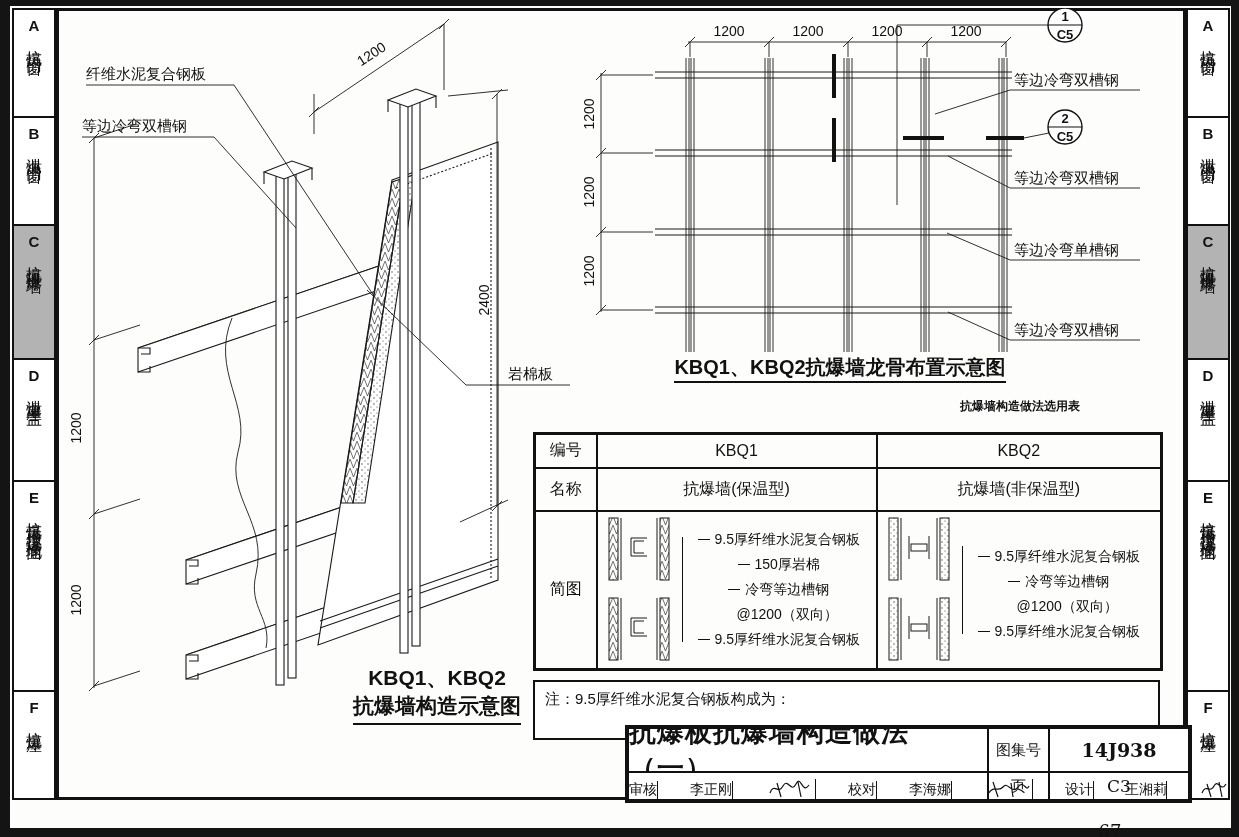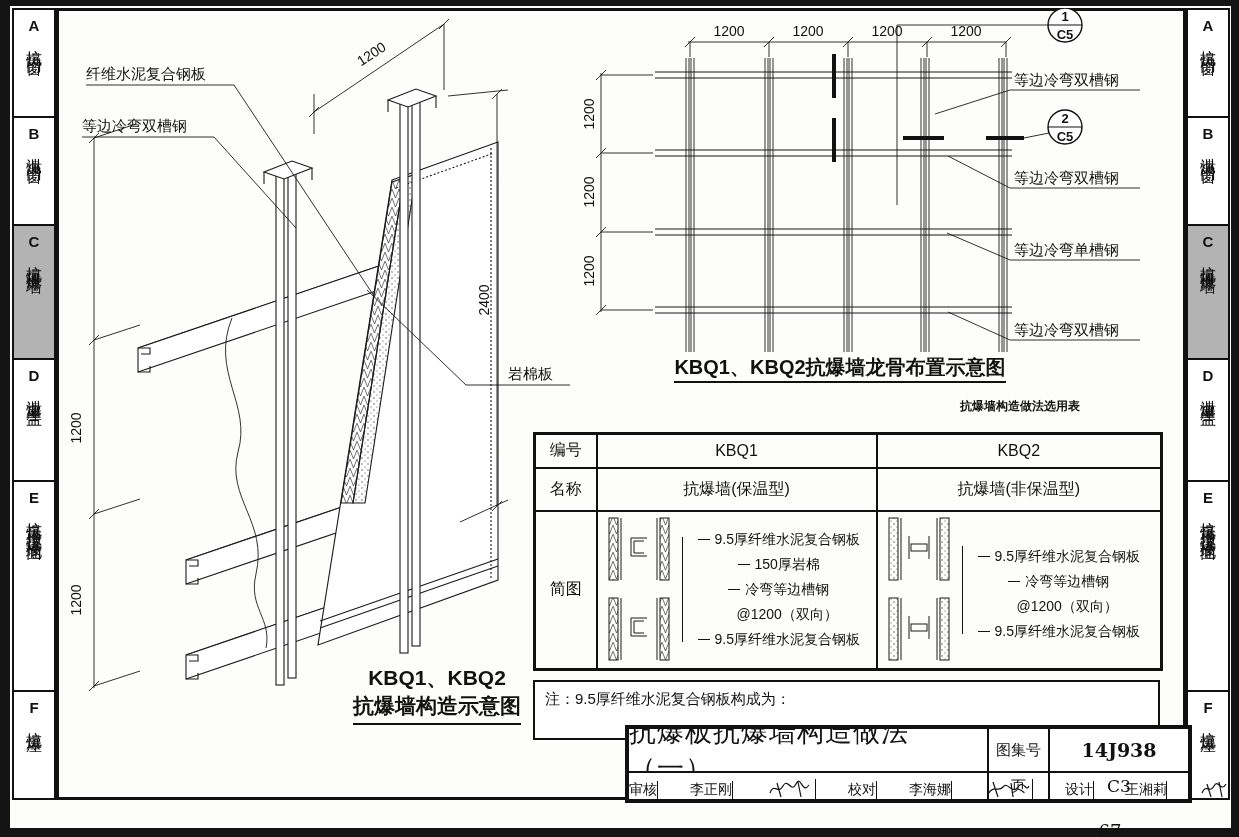--- a/index.html
+++ b/index.html
@@ -33,21 +33,21 @@
   .dlabel.cont::before{border-color:transparent;}
   
   #notes-box{border:2.5px solid #111;box-sizing:border-box;font-size:15px;line-height:26px;
              padding:4px 10px;background:#fff;}
   #notes-line2{padding-left:32px;}
   
   #title-block{display:grid;grid-template-columns:360px 61px 140px;grid-template-rows:44px 28px;
                border:3px solid #111;box-sizing:content-box;background:#fff;}
   #title-block .cell{border:1.5px solid #111;display:flex;align-items:center;justify-content:center;
                      box-sizing:border-box;overflow:hidden;}
-  #tb-title{font-size:27px;font-weight:normal;letter-spacing:1px;}
+  #tb-title{font-size:27px;font-weight:bold;letter-spacing:1px;}
   #tb-atlas-label,#tb-page-label{font-size:15px;}
   #tb-atlas-no{font-size:19px;font-weight:bold;font-family:"DejaVu Serif","Liberation Serif",serif;text-align:center;}
   #tb-page-no{font-size:17px;font-family:"DejaVu Serif","Liberation Serif",serif;}
   #staff-row{display:flex;align-items:flex-end;border:1.5px solid #111;box-sizing:border-box;gap:32px;}
   .staff-cell{border-right:1.5px solid #111;display:flex;align-items:center;justify-content:center;
               font-size:14px;white-space:nowrap;}
   .staff-cell:last-child{border-right:none;}
   #page-number{font-family:"DejaVu Serif","Liberation Serif",serif;font-size:18px;text-align:center;}
   svg text{font-family:"Liberation Sans","DejaVu Sans",sans-serif;fill:#111;}
 </style>

